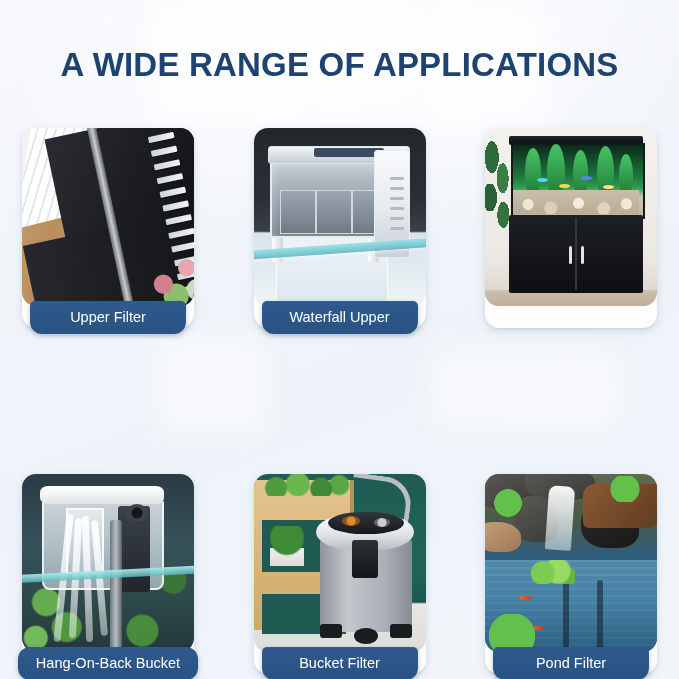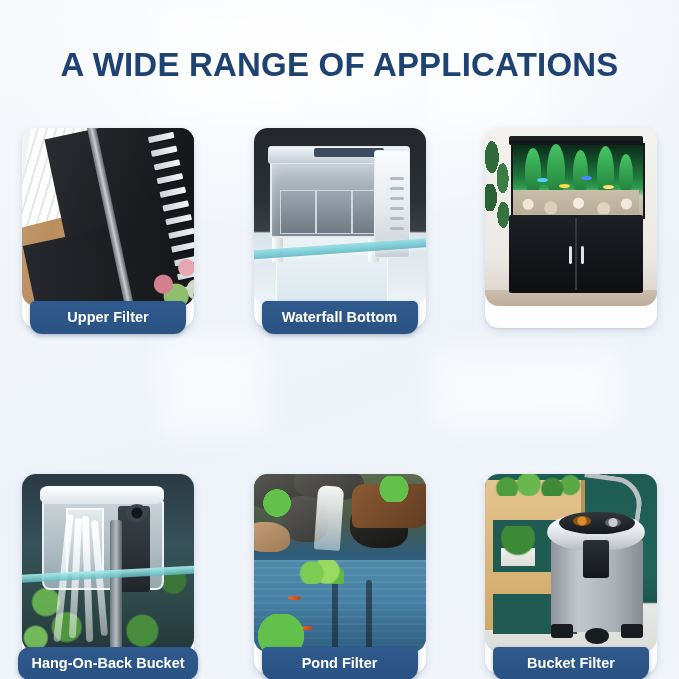--- a/index.html
+++ b/index.html
@@ -92,21 +92,21 @@
   .label {
     position: absolute;
     left: 8px;
     right: 8px;
     bottom: -6px;
     height: 33px;
     line-height: 33px;
     text-align: center;
     color: #ffffff;
     font-size: 14.5px;
-    font-weight: bold;
+    font-weight: normal;
     background: linear-gradient(180deg, #2f5a8d 0%, #2a5283 100%);
     border-radius: 5px 5px 12px 12px;
     box-shadow: 0 2px 5px rgba(30,60,100,0.28);
     white-space: nowrap;
     overflow: hidden;
     text-overflow: ellipsis;
   }
   .label.wide {
     left: -4px;
     right: -4px;
@@ -484,21 +484,21 @@
               <i style="top:26px"></i>
                 <i style="top:36px"></i>
                 <i style="top:46px"></i>
               <i style="top:56px"></i>
                 <i style="top:66px"></i>
                 <i style="top:76px"></i>
             </div>
             <div class="glass"></div>
           </div>
         </div>
-        <div class="label">Waterfall Bottom</div>
+        <div class="label">Waterfall Upper</div>
       </div>
 
       <div class="card">
         <div class="thumb">
           <div class="thumb-inner art-bottom">
             <div class="plantleft"></div>
             <div class="floorline"></div>
             <div class="hood"></div>
             <div class="tankglass"></div>
             <div class="weed" style="left:40px;top:20px;width:16px;height:48px;"></div>
@@ -538,20 +538,43 @@
             <div class="stream" style="left:62px;top:42px;height:126px;transform:rotate(-2deg);"></div>
             <div class="stream" style="left:74px;top:46px;height:116px;transform:rotate(-5deg);"></div>
             <div class="glass"></div>
           </div>
         </div>
         <div class="label wide">Hang-On-Back Bucket</div>
       </div>
 
       <div class="card">
         <div class="thumb">
+          <div class="thumb-inner art-bucket">
+            <div class="shelf"></div>
+            <div class="shelf-gap"></div>
+            <div class="shelf-gap2"></div>
+            <div class="greens"></div>
+            <div class="pot"></div>
+            <div class="hose"></div>
+            <div class="canister-body"></div>
+            <div class="canister-top"></div>
+            <div class="canister-lid"></div>
+            <div class="dial"></div>
+            <div class="dial2"></div>
+            <div class="latch"></div>
+            <div class="foot" style="left:66px;"></div>
+            <div class="foot" style="left:136px;"></div>
+            <div class="foot" style="left:100px;top:154px;width:24px;height:16px;border-radius:50%;"></div>
+          </div>
+        </div>
+        <div class="label">Bucket Filter</div>
+      </div>
+
+      <div class="card">
+        <div class="thumb">
           <div class="thumb-inner art-pond">
             <div class="rock" style="left:-8px;top:-4px;width:60px;height:40px;"></div>
             <div class="rock" style="left:40px;top:-8px;width:70px;height:34px;"></div>
             <div class="rock" style="left:28px;top:22px;width:46px;height:46px;"></div>
             <div class="rock" style="left:96px;top:30px;width:58px;height:44px;background:linear-gradient(150deg,#2b2b29,#181917);"></div>
             <div class="wood"></div>
             <div class="fall"></div>
             <div class="greens" style="left:6px;top:14px;width:34px;height:30px;"></div>
             <div class="greens" style="left:120px;top:2px;width:40px;height:26px;"></div>
             <div class="rock" style="left:-10px;top:48px;width:46px;height:30px;background:linear-gradient(150deg,#c6a07a,#9d7a56);"></div>
@@ -561,39 +584,16 @@
             <div class="lily"></div>
             <div class="koi" style="left:34px;top:122px;"></div>
             <div class="koi" style="left:20px;top:140px;"></div>
             <div class="koi" style="left:46px;top:152px;"></div>
             <div class="greens" style="left:-4px;bottom:-6px;width:62px;height:44px;"></div>
           </div>
         </div>
         <div class="label">Pond Filter</div>
       </div>
 
-      <div class="card">
-        <div class="thumb">
-          <div class="thumb-inner art-bucket">
-            <div class="shelf"></div>
-            <div class="shelf-gap"></div>
-            <div class="shelf-gap2"></div>
-            <div class="greens"></div>
-            <div class="pot"></div>
-            <div class="hose"></div>
-            <div class="canister-body"></div>
-            <div class="canister-top"></div>
-            <div class="canister-lid"></div>
-            <div class="dial"></div>
-            <div class="dial2"></div>
-            <div class="latch"></div>
-            <div class="foot" style="left:66px;"></div>
-            <div class="foot" style="left:136px;"></div>
-            <div class="foot" style="left:100px;top:154px;width:24px;height:16px;border-radius:50%;"></div>
-          </div>
-        </div>
-        <div class="label">Bucket Filter</div>
-      </div>
-
     </div>
 
   </div>
 </div>
 
 </body></html>

